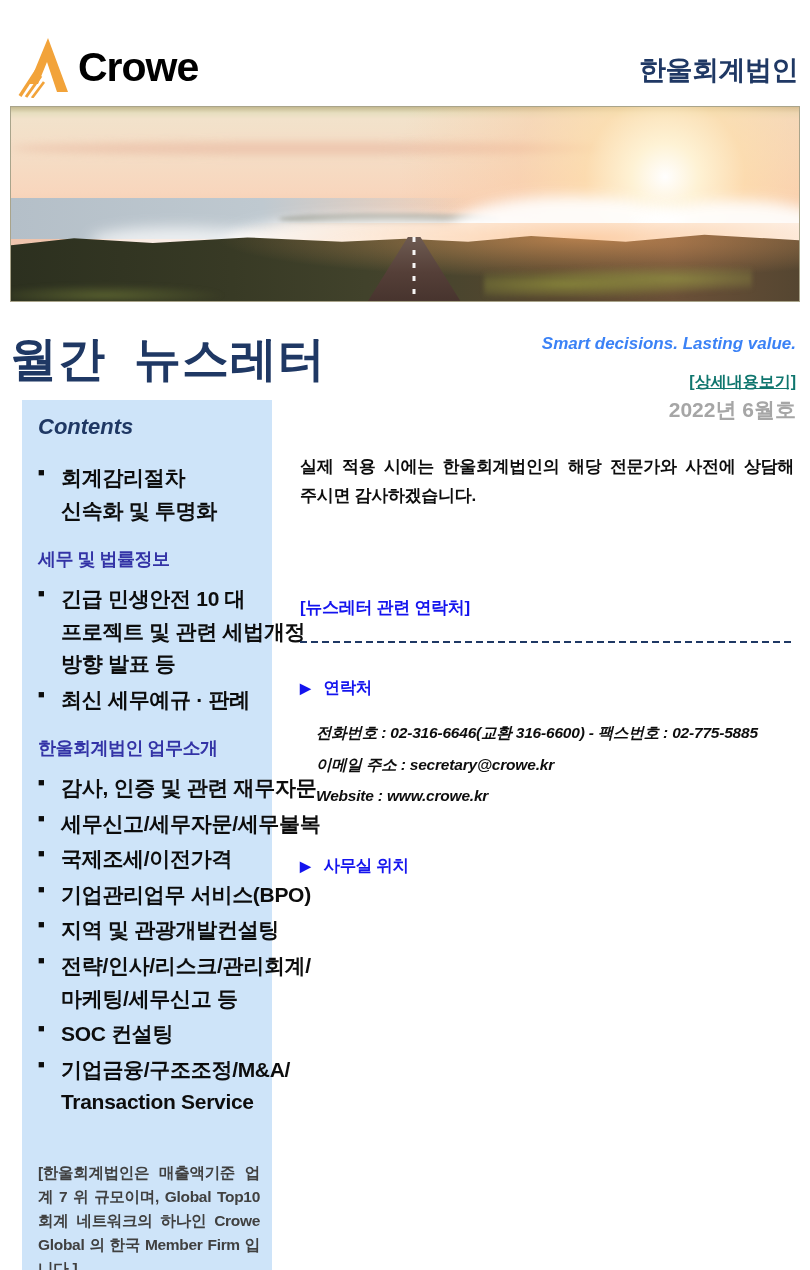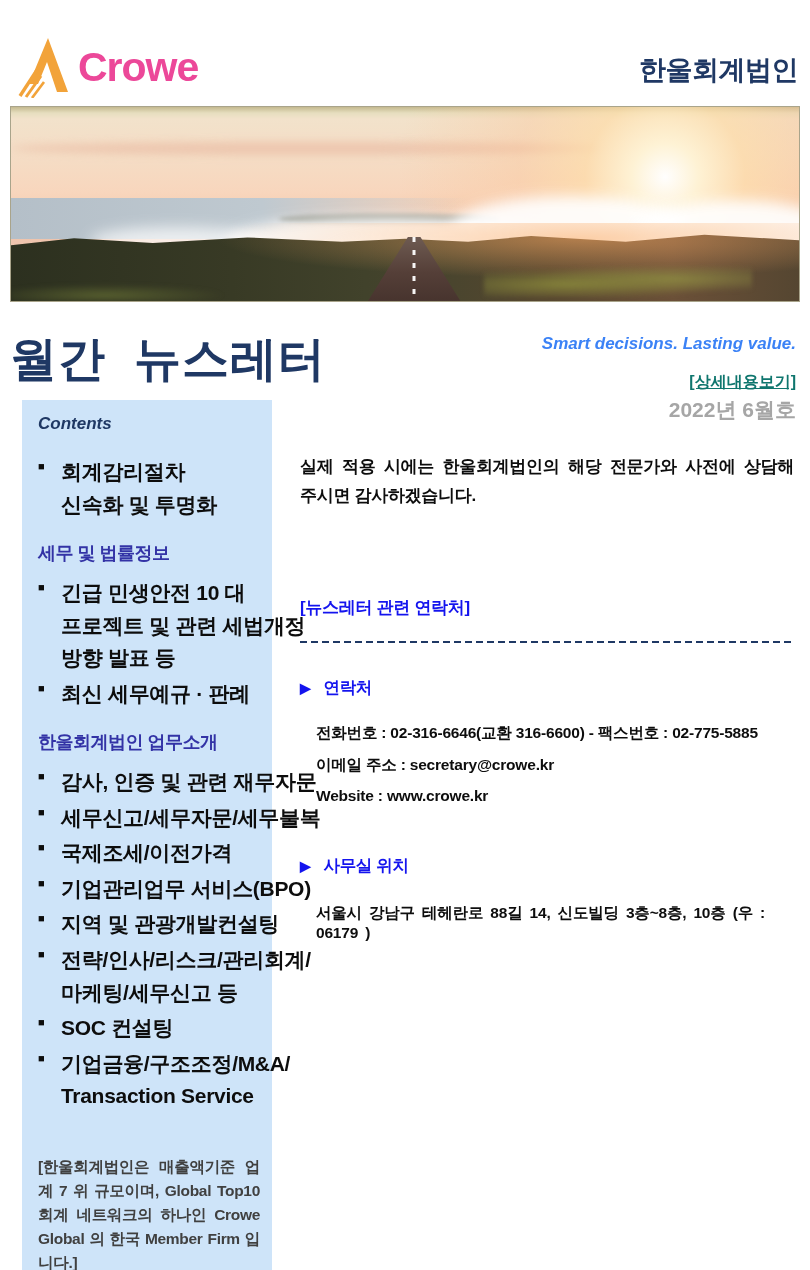--- a/index.html
+++ b/index.html
@@ -3,21 +3,21 @@
 <meta charset="utf-8">
 <style>
   * { margin:0; padding:0; box-sizing:border-box; }
   html,body { width:810px; height:1270px; background:#ffffff; overflow:hidden;
               font-family:"Liberation Sans", sans-serif; }
 
   
   .header { position:relative; height:106px; }
   .logo { position:absolute; left:18px; top:36px; display:flex; align-items:center; gap:8px; }
   .logo-mark { width:52px; height:62px; }
-  .logo-text { font-size:41px; font-weight:600; color:#ec4899; letter-spacing:-1px; }
+  .logo-text { font-size:41px; font-weight:600; color:#000000; letter-spacing:-1px; }
   .company-name { position:absolute; right:12px; top:52px; font-size:27px; font-weight:bold;
                   color:#1f3864; letter-spacing:-0.5px; }
 
   
   .banner { position:absolute; left:10px; top:106px; width:790px; height:196px;
             overflow:hidden; border:1px solid #a9a48b; }
   .sky  { position:absolute; inset:0;
           background:linear-gradient(180deg,#c4b98f 0px,#e6debf 6px,#f2e2cb 12px,
                      #f5dcc4 28%,#f8d6bd 44%,#f4c9ae 58%,#edc3ad 72%,#e6c0ab 100%); }
   .sun  { position:absolute; inset:0;
@@ -66,21 +66,21 @@
   .mast-right { position:absolute; right:4px; top:28px; text-align:right; }
   .tagline { font-size:17px; font-style:italic; font-weight:bold; color:#3b82f6;margin-left:11px; }
   .detail-link { display:block; margin-top:18px; font-size:16px; font-weight:bold;
                  color:#0f766e; text-decoration:underline; cursor:pointer; }
   .issue { margin-top:3px; font-size:21px; font-weight:bold; color:#a6a6a6; }
 
   
   .content { position:absolute; left:0; top:400px; width:810px; height:870px; display:flex; }
   .sidebar { margin-left:22px; width:250px; height:870px; background:#cee4f9;
              padding:10px 12px 10px 16px; }
-  .contents-title { font-size:17px; font-style:italic; font-weight:bold; color:#1f3864;
+  .contents-title { font-size:22px; font-style:italic; font-weight:bold; color:#1f3864;
                     margin:4px 0 22px; }
   .section-heading { font-size:18px; font-weight:bold; color:#3333a6; letter-spacing:-0.5px;
                      margin:20px 0 12px; }
   .bullet-item { display:flex; margin:3px 0; color:#0d0d0d; }
   .bullet-glyph { width:23px; font-size:11px; padding-top:4px; flex:none; }
   .bullet-lines { font-size:21px; font-weight:600; line-height:1.55; letter-spacing:-0.3px; }
   .bullet-lines span { display:block; white-space:nowrap; }
   .sidebar-footnote { margin-top:42px; font-size:15.5px; font-weight:bold; color:#404040;
                       line-height:1.55; text-align:justify; letter-spacing:-0.3px; }
 
@@ -91,21 +91,21 @@
                     letter-spacing:-0.3px; }
   .dashed-rule { margin-top:22px; height:2px;
                  background:repeating-linear-gradient(90deg,#1f3864 0 7px,transparent 7px 11px); }
   .arrow-row { display:flex; align-items:center; gap:13px; font-size:16.5px; font-weight:bold;
                color:#1414ee; letter-spacing:-0.3px; }
   .arrow-contact { margin-top:34px; }
   .arrow-office  { margin-top:50px; }
   .arrow-glyph { font-size:14px; line-height:1; }
   .info-block { margin:24px 0 0 16px; font-size:15.5px; font-weight:bold; color:#0d0d0d;
                 letter-spacing:-0.2px; }
-  .info-line { margin-bottom:11px; }
+  .info-line { margin-bottom:11px;font-style:italic; }
   .address-line { margin:26px 0 0 16px; font-size:15.5px; font-weight:bold; color:#0d0d0d;
                   word-spacing:3px; letter-spacing:-0.2px; }
 </style>
 </head>
 <body>
 
 <div class="header">
   <div class="logo">
     <svg class="logo-mark" viewBox="0 0 52 62" xmlns="http://www.w3.org/2000/svg">
       <path d="M30 2 L50 56 L39 56 L29 26 L20 48 L11 48 Z" fill="#f2a33a"></path>
@@ -246,15 +246,14 @@
     <div class="info-block">
       <div class="info-line">전화번호 : 02-316-6646(교환 316-6600)  - 팩스번호 : 02-775-5885</div>
       <div class="info-line">이메일 주소 : secretary@crowe.kr</div>
       <div class="info-line">Website : www.crowe.kr</div>
     </div>
 
     <div class="arrow-row arrow-office">
       <span class="arrow-glyph">▶</span>
       <span>사무실 위치</span>
     </div>
-    <div class="address-line">서울시 강남구 테헤란로 88길 14, 신도빌딩 3층~8층, 10층 (우 : 06179 )</div>
   </div>
 </div>
 
 </body></html>

